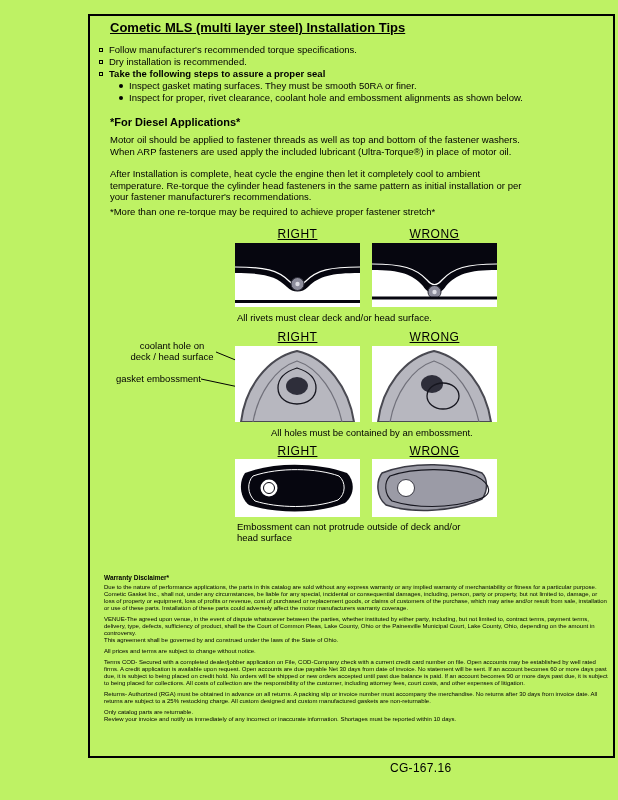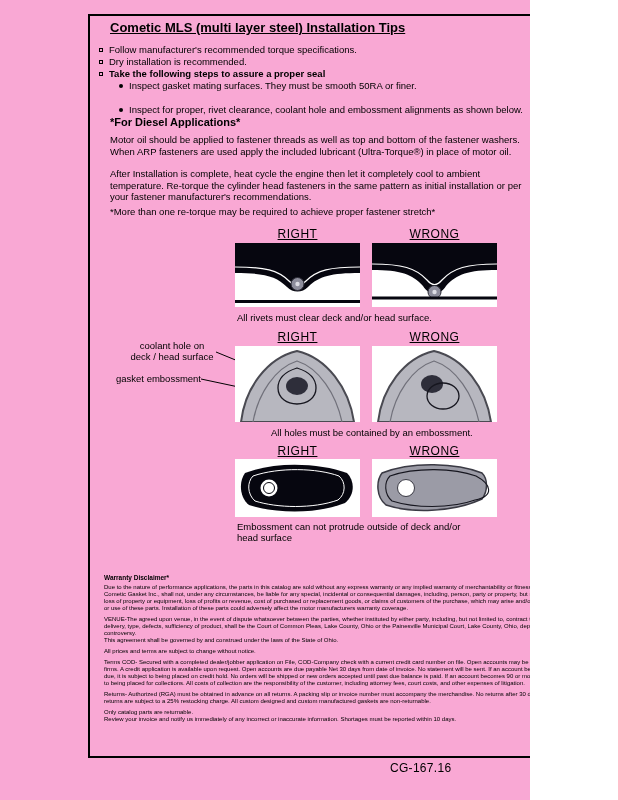--- a/index.html
+++ b/index.html
@@ -1,18 +1,18 @@
 <!DOCTYPE html>
 <html><head>
 <meta charset="utf-8">
 <style>
   * { margin:0; padding:0; box-sizing:border-box; }
   html, body { background:#ffffff; }
   .page {
-    position:relative; width:530px; height:800px; background:#f9a8d4;
+    position:relative; width:618px; height:800px; background:#bef264;
     font-family:"Liberation Sans", sans-serif; color:#000; overflow:hidden;
   }
   .abs { position:absolute; }
   .frame { left:88px; top:14px; width:527px; height:744px; border:2px solid #000; }
 
   .title { left:110px; top:20px; font-size:13px; font-weight:bold; text-decoration:underline; }
 
   .bullet-line { display:flex; align-items:flex-start; gap:6px; font-size:9.5px; line-height:12px; width:440px; }
   .sq  { flex:0 0 auto; width:4px; height:4px; border:1px solid #000; margin-top:3.5px; }
   .dot { flex:0 0 auto; width:4px; height:4px; background:#000; border-radius:50%; margin-top:3.5px; }
@@ -56,21 +56,21 @@
   </div>
   <div class="abs bullet-line" style="left:99px; top:68px;font-weight:bold;">
     <span class="sq"></span>
     <span>Take the following steps to assure a proper seal</span>
   </div>
 
   <div class="abs bullet-line" style="left:119px; top:80px; width:430px;">
     <span class="dot"></span>
     <span>Inspect gasket mating surfaces.  They must be smooth 50RA or finer.</span>
   </div>
-  <div class="abs bullet-line" style="left:119px; top:104px; width:430px;">
+  <div class="abs bullet-line" style="left:119px; top:92px; width:430px;">
     <span class="dot"></span>
     <span>Inspect for proper, rivet clearance, coolant hole and embossment alignments as shown below.</span>
   </div>
 
   <div class="abs h-diesel">*For Diesel Applications*</div>
   <div class="abs body-p" style="top:134px;">Motor oil should be applied to fastener threads as well as top and bottom of the fastener washers. When ARP fasteners are used apply the included lubricant (Ultra-Torque®) in place of motor oil.</div>
   <div class="abs body-p" style="top:168px;">After Installation is complete, heat cycle the engine then let it completely cool to ambient temperature. Re-torque the cylinder head fasteners in the same pattern as initial installation or per your fastener manufacturer's recommendations.</div>
   <div class="abs body-p" style="top:206px;">*More than one re-torque may be required to achieve proper fastener stretch*</div>
 
   <div class="abs rw-label" style="left:235px; top:227px;">RIGHT</div>

